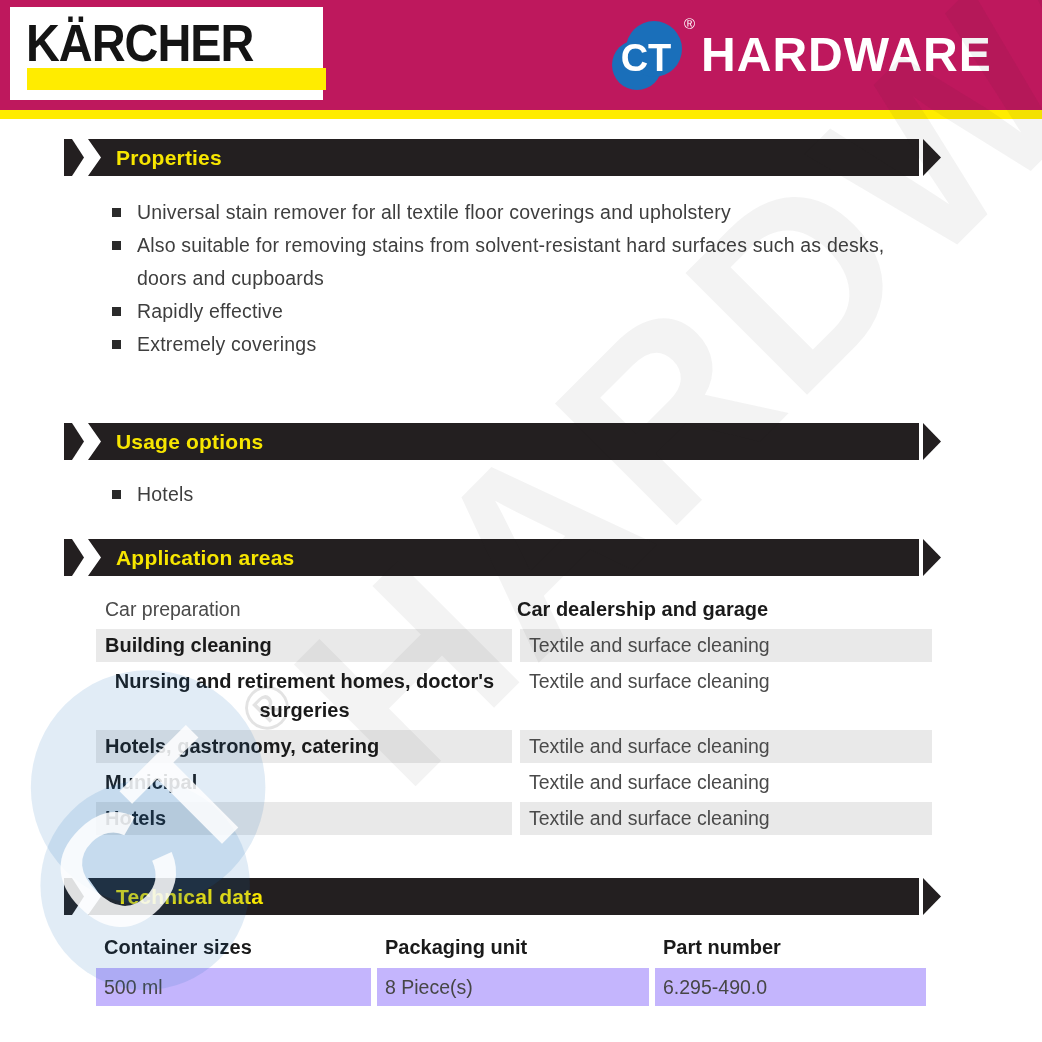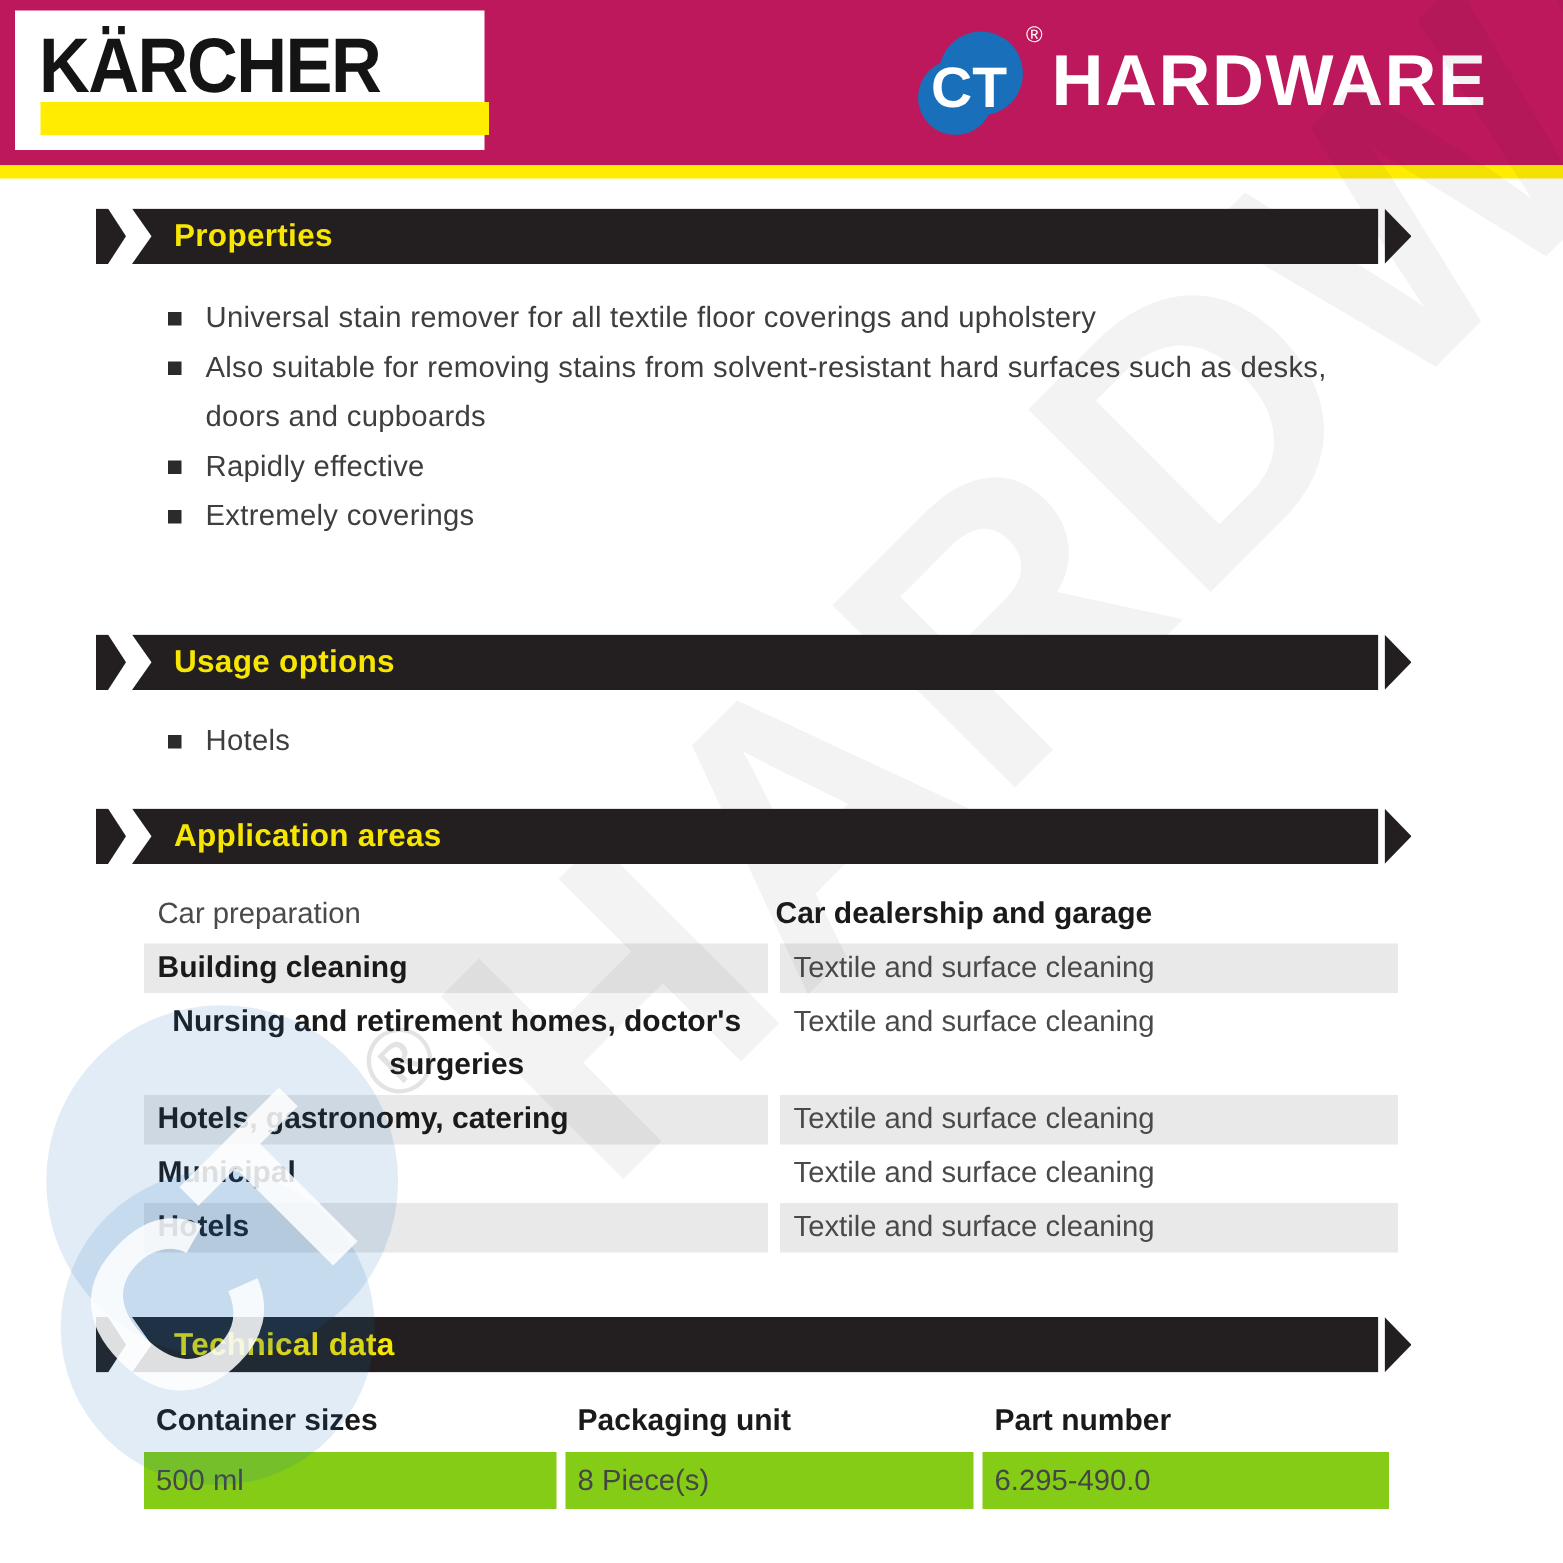--- a/index.html
+++ b/index.html
@@ -47,21 +47,21 @@
   .app-cell.left{width:416px;margin-right:8px;}
   .app-cell.right{width:412px;}
   .app-area{font-size:20px;font-weight:bold;color:#1a1a1a;line-height:29px;}
   .app-use{font-size:19.5px;color:#4a4a4a;line-height:29px;}
   .row-h1{height:33px;}
   .row-h2{min-height:60px;}
   
   .tech-headers{position:absolute;left:96px;top:936px;width:836px;display:flex;}
   .tech-values{position:absolute;left:96px;top:968px;width:836px;display:flex;}
   .tech-col-h{box-sizing:border-box;padding-left:8px;font-size:20px;font-weight:bold;color:#1a1a1a;}
-  .tech-col-v{box-sizing:border-box;padding-left:8px;background:#84cc16;height:38px;
+  .tech-col-v{box-sizing:border-box;padding-left:8px;background:#c4b5fd;height:38px;
     display:flex;align-items:center;font-size:19.5px;color:#464646;}
   .tc1{width:275px;margin-right:6px;}
   .tc2{width:272px;margin-right:6px;}
   .tc3{width:271px;}
   
   .watermark{
     position:absolute;left:90px;top:990px;height:0;
     display:flex;align-items:center;white-space:nowrap;
     transform:rotate(-45deg);transform-origin:0 0;
     pointer-events:none;z-index:5;

